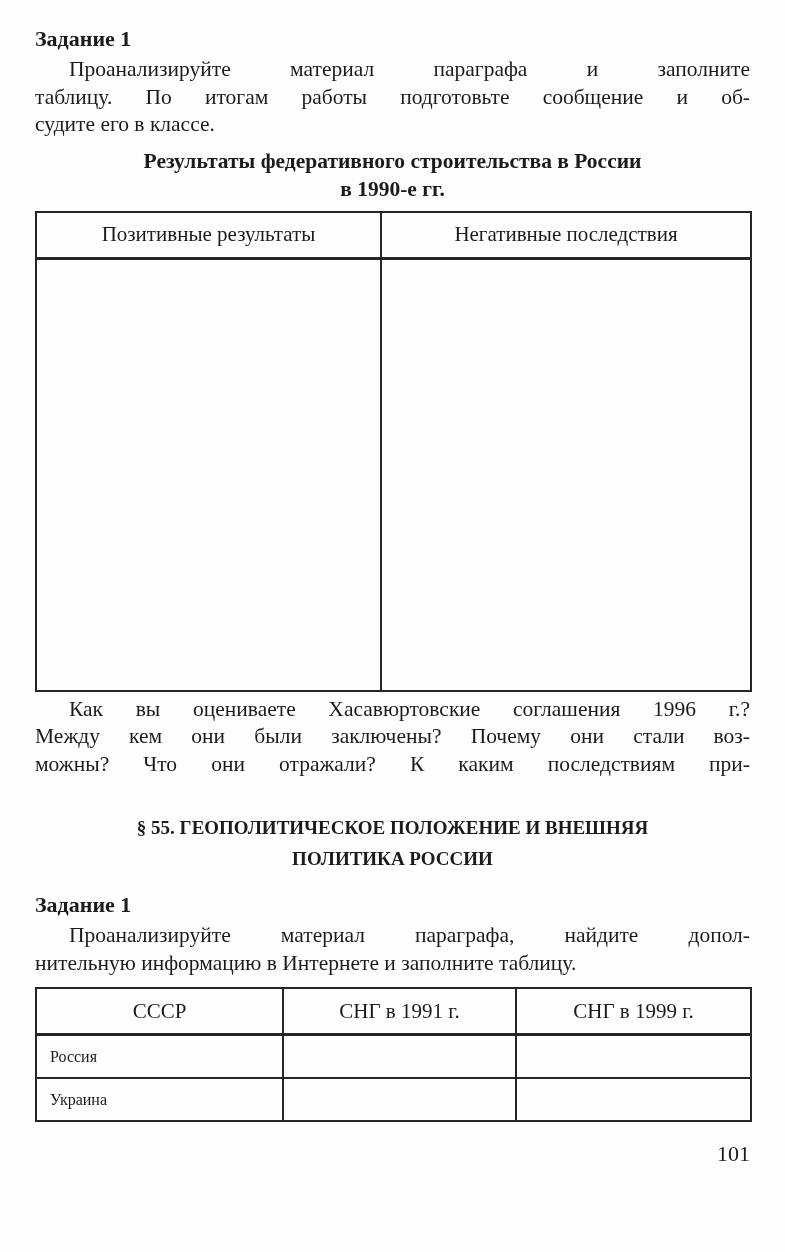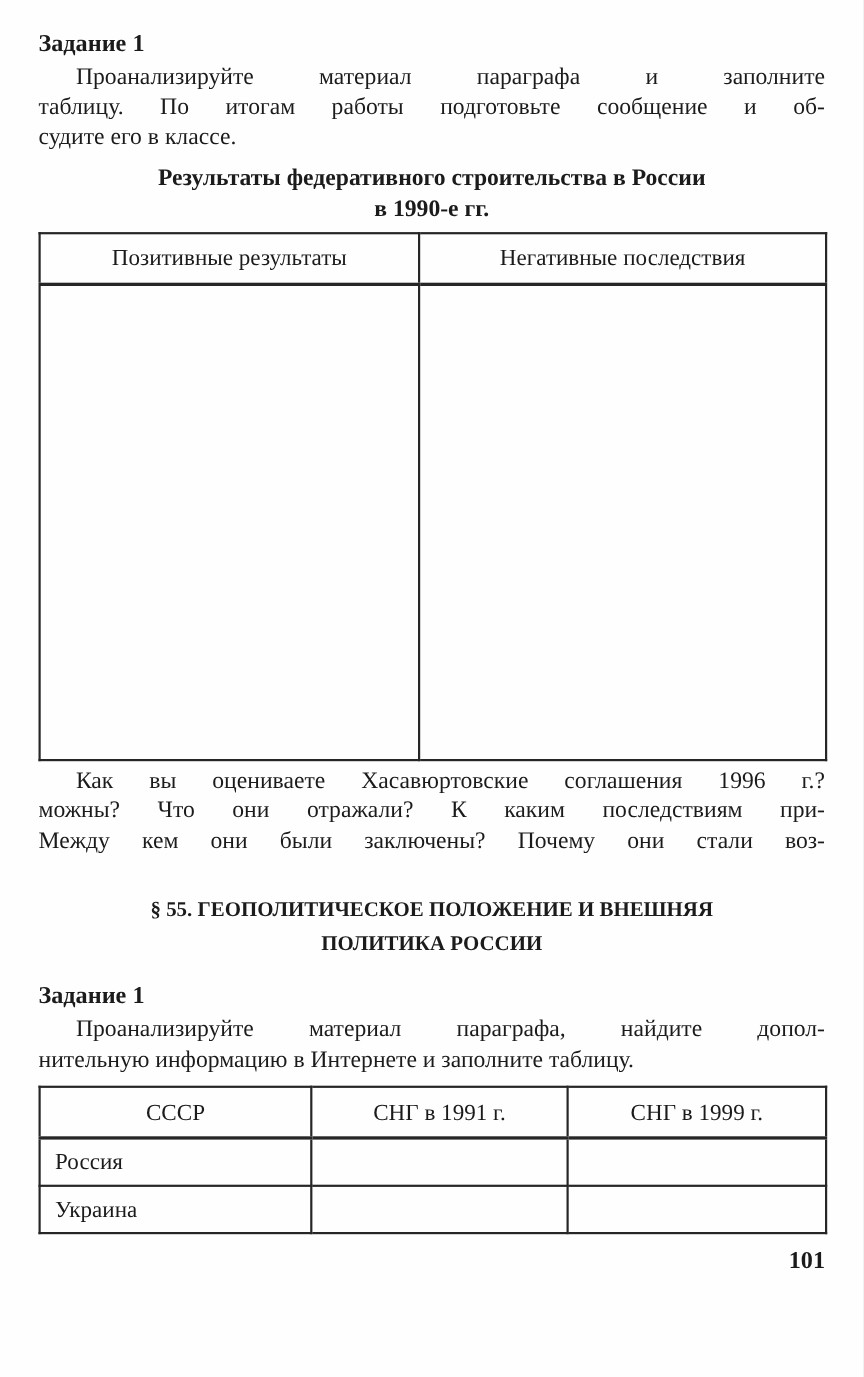--- a/index.html
+++ b/index.html
@@ -85,32 +85,32 @@
     height: 428px;
   }
   .t2 {
     margin-top: 10px;
   }
   .t2 th {
     height: 42px;
   }
   .t2 td {
     height: 41px;
-    font-size: 21px;
+    font-size: 16px;
     vertical-align: middle;
     padding: 0 0 0 13px;
     text-align: left;
   }
   .h-task6 { margin-top: 24px; }
   .h-task1 { margin-top: 18px; }
   .page-number {
-    margin-top: 12px;
+    margin-top: 20px;
     text-align: right;
     font-size: 22px;
-    font-weight: bold;
+    font-weight: normal;
     line-height: 24px;
   }
 </style>
 </head>
 <body>
 
 <div class="page">
 
   <div class="task-heading">Задание 1</div>
 
@@ -140,22 +140,22 @@
       <tr>
         <td></td>
         <td></td>
       </tr>
     </tbody>
   </table>
 
 
   <div class="para">
     <div class="line indent">Как вы оцениваете Хасавюртовские соглашения 1996 г.?</div>
+    <div class="line">Между кем они были заключены? Почему они стали воз-</div>
     <div class="line">можны? Что они отражали? К каким последствиям при-</div>
-    <div class="line">Между кем они были заключены? Почему они стали воз-</div>
   </div>
 
   <div class="section-heading">
     <div class="sline">§ 55. ГЕОПОЛИТИЧЕСКОЕ ПОЛОЖЕНИЕ И ВНЕШНЯЯ</div>
     <div class="sline">ПОЛИТИКА РОССИИ</div>
   </div>
 
   <div class="task-heading h-task1">Задание 1</div>
 
   <div class="para">

